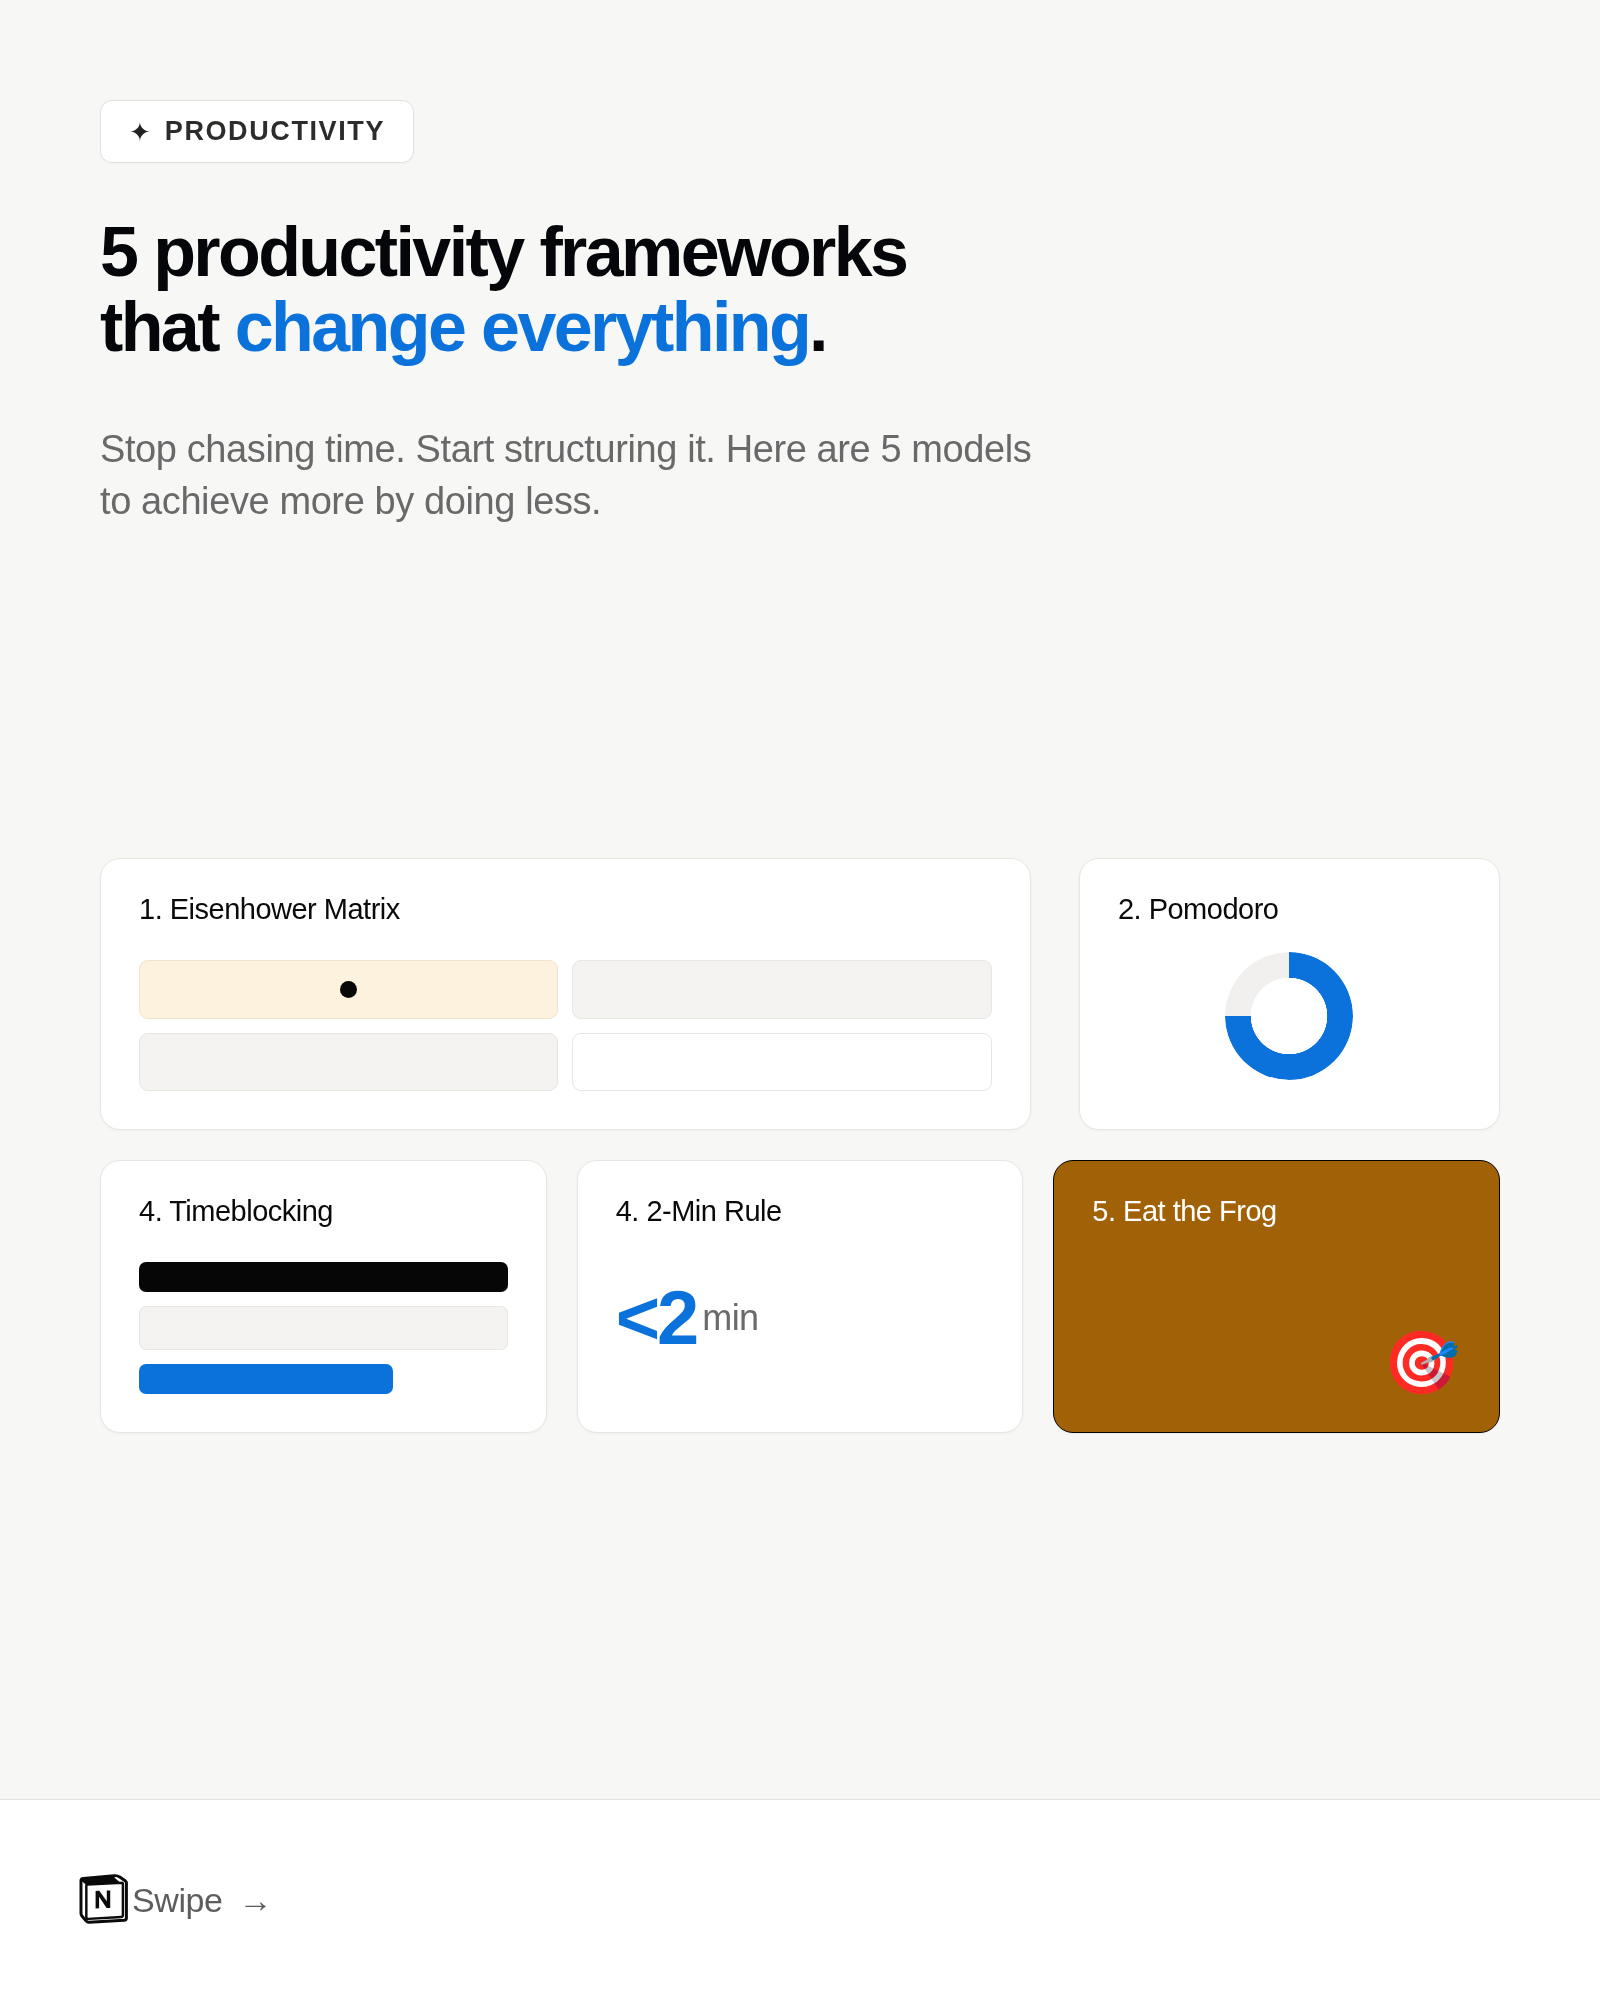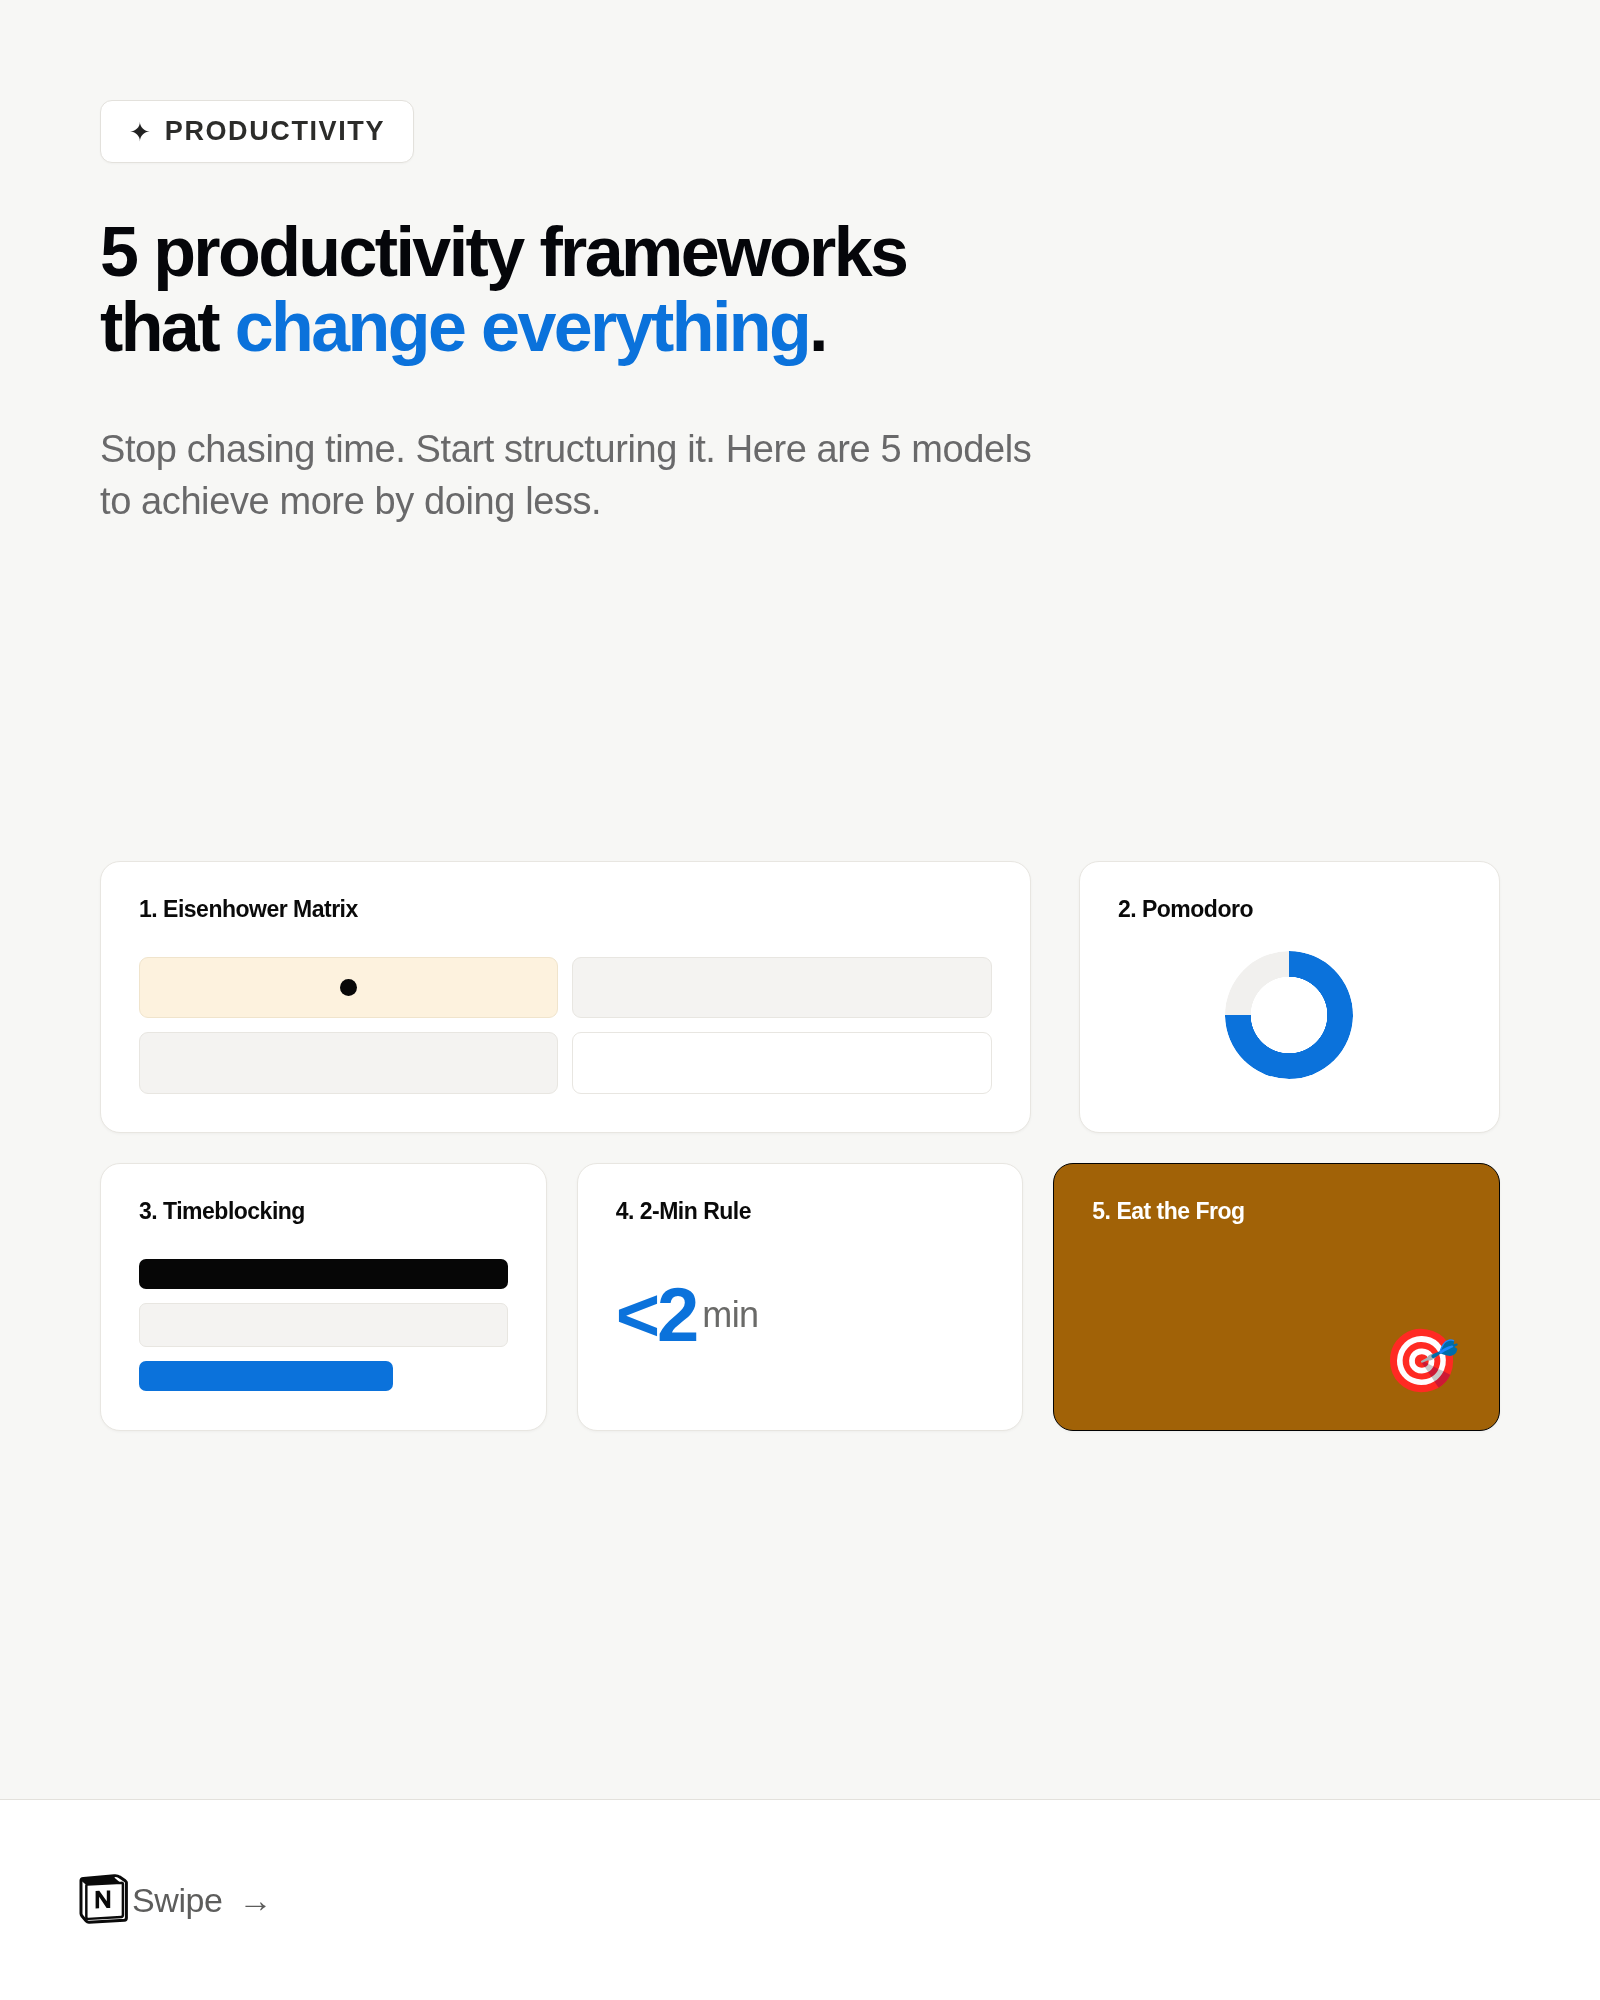--- a/index.html
+++ b/index.html
@@ -53,21 +53,21 @@
   .row-2 { grid-template-columns:1fr 1fr 1fr; margin-top:30px; }
 
   .card {
     background:#FFFFFF;
     border:1.5px solid #E8E6E1;
     border-radius:20px;
     padding:34px 38px 38px 38px;
     box-shadow:0 1px 3px rgba(0,0,0,.04);
     display:flex; flex-direction:column;
   }
-  .card-title { font-size:23px; font-weight:bold; color:#0A0A0A; letter-spacing:-.5px; }
+  .card-title { font-size:29px; font-weight:normal; color:#0A0A0A; letter-spacing:-.5px; }
   .card.dark { background:#a16207; border-color:#030303; }
   .card.dark .card-title { color:#FFFFFF; }
 
   .card-1 { min-height:272px; }
   .card-2 { min-height:272px;margin-left:18px; }
   .row-2 .card { min-height:268px; }
 
   
   .matrix {
     margin-top:34px;
@@ -159,21 +159,21 @@
         <div class="donut-wrap">
           <div class="donut" style="background: conic-gradient(rgb(11, 114, 219) 0deg, rgb(11, 114, 219) 270deg, rgb(241, 240, 238) 270deg, rgb(241, 240, 238) 360deg);"></div>
         </div>
       </div>
 
     </div>
 
     <div class="row row-2">
 
       <div class="card">
-        <div class="card-title">3. Timeblocking</div>
+        <div class="card-title">4. Timeblocking</div>
         <div class="blocks">
           <div class="block block-dark" style="width: 100%;"></div>
           <div class="block block-gray" style="width: 100%;"></div>
           <div class="block block-blue" style="width: 69%;"></div>
         </div>
       </div>
 
       <div class="card">
         <div class="card-title">4. 2-Min Rule</div>
         <div class="twomin">

